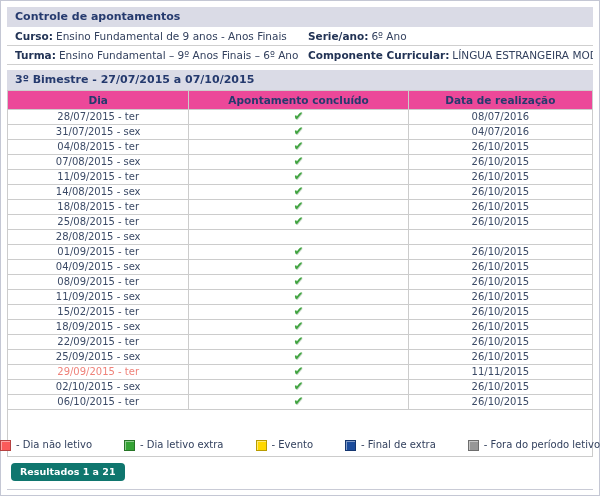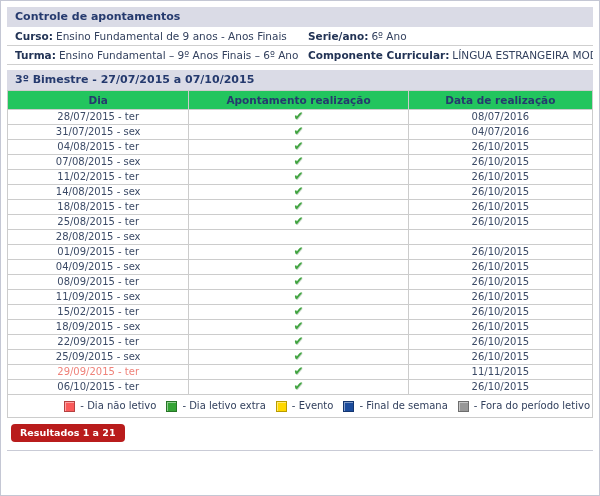--- a/index.html
+++ b/index.html
@@ -42,21 +42,21 @@
     overflow:hidden;
   }
   .info-table td b { color:#223355; margin-right:3px; }
   .gap { height:5px; }
   .main-table {
     width:100%;
     border-collapse:collapse;
     table-layout:fixed;
   }
   .main-table th {
-    background:#22c55e;
+    background:#ec4899;
     border:1px solid #cccccc;
     color:#253a6e;
     font-size:10.5px;
     font-weight:bold;
     padding:3px 2px;
     line-height:12px;
     text-align:center;
   }
   .main-table td {
     border:1px solid #cccccc;
@@ -75,42 +75,43 @@
     color:#3fa43f;
     font-size:12px;
     font-weight:bold;
     line-height:11px;
     display:inline-block;
     text-shadow:0.5px 0.5px 0 rgba(0,80,0,0.25);
   }
   .legend-cell { padding:5px 2px !important; }
   .legend {
     display:flex;
-    justify-content:flex-end;
+    justify-content:center;
     align-items:center;
-    gap:10px;
+    gap:32px;
+    margin-top:24px;
   }
   .legend-item {
     display:inline-flex;
     align-items:center;
     gap:5px;
     font-size:10px;
     color:#33415e;
     white-space:nowrap;
   }
   .sq {
     width:11px; height:11px;
     display:inline-block;
     border:1px solid rgba(0,0,0,0.28);
     box-shadow:inset 1px 1px 0 rgba(255,255,255,0.45);
   }
   .badge {
     display:inline-block;
     margin:6px 4px 2px 4px;
-    background:#b91c1c;
+    background:#0f766e;
     color:#ffffff;
     font-size:9.5px;
     font-weight:bold;
     padding:4px 9px;
     border-radius:4px;
     line-height:10px;
   }
 </style>
 </head>
 <body>
@@ -134,21 +135,21 @@
       </table>
 
     <div class="gap"></div>
 
     <div class="bar">3º Bimestre - 27/07/2015 a 07/10/2015</div>
 
     <table class="main-table">
       <thead>
         <tr>
           <th class="col-dia">Dia</th>
-          <th class="col-apt">Apontamento realização</th>
+          <th class="col-apt">Apontamento concluído</th>
           <th class="col-data">Data de realização</th>
         </tr>
       </thead>
       <tbody id="rows">
           <tr>
             <td class="">28/07/2015 - ter</td>
             <td><span class="check">✔</span></td>
             <td>08/07/2016</td>
           </tr>
           <tr>
@@ -160,21 +161,21 @@
             <td class="">04/08/2015 - ter</td>
             <td><span class="check">✔</span></td>
             <td>26/10/2015</td>
           </tr>
           <tr>
             <td class="">07/08/2015 - sex</td>
             <td><span class="check">✔</span></td>
             <td>26/10/2015</td>
           </tr>
           <tr>
-            <td class="">11/02/2015 - ter</td>
+            <td class="">11/09/2015 - ter</td>
             <td><span class="check">✔</span></td>
             <td>26/10/2015</td>
           </tr>
           <tr>
             <td class="">14/08/2015 - sex</td>
             <td><span class="check">✔</span></td>
             <td>26/10/2015</td>
           </tr>
           <tr>
             <td class="">18/08/2015 - ter</td>
@@ -228,20 +229,25 @@
           </tr>
           <tr>
             <td class="">25/09/2015 - sex</td>
             <td><span class="check">✔</span></td>
             <td>26/10/2015</td>
           </tr>
           <tr>
             <td class="red">29/09/2015 - ter</td>
             <td><span class="check">✔</span></td>
             <td>11/11/2015</td>
+          </tr>
+          <tr>
+            <td class="">02/10/2015 - sex</td>
+            <td><span class="check">✔</span></td>
+            <td>26/10/2015</td>
           </tr>
           <tr>
             <td class="">06/10/2015 - ter</td>
             <td><span class="check">✔</span></td>
             <td>26/10/2015</td>
           </tr>
         </tbody>
       <tfoot>
         <tr>
           <td colspan="3" class="legend-cell">
@@ -253,21 +259,21 @@
                 <span class="legend-item">
                   <span class="sq" style="background: rgb(53, 163, 53);"></span>
                   <span>- Dia letivo extra</span>
                 </span>
                 <span class="legend-item">
                   <span class="sq" style="background: rgb(255, 216, 0);"></span>
                   <span>- Evento</span>
                 </span>
                 <span class="legend-item">
                   <span class="sq" style="background: rgb(28, 76, 156);"></span>
-                  <span>- Final de semana</span>
+                  <span>- Final de extra</span>
                 </span>
                 <span class="legend-item">
                   <span class="sq" style="background: rgb(151, 151, 151);"></span>
                   <span>- Fora do período letivo</span>
                 </span>
               </div>
           </td>
         </tr>
       </tfoot>
     </table>

